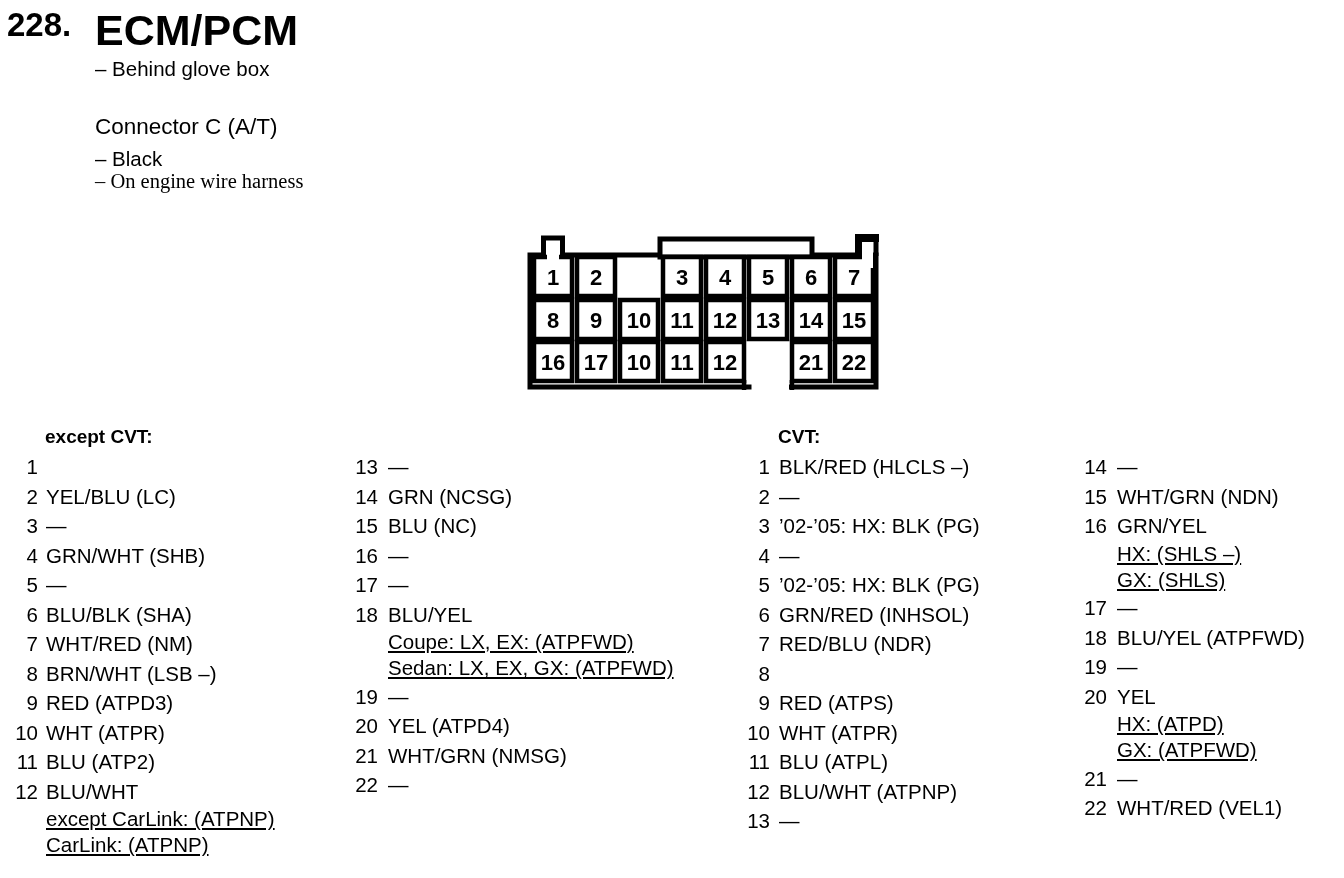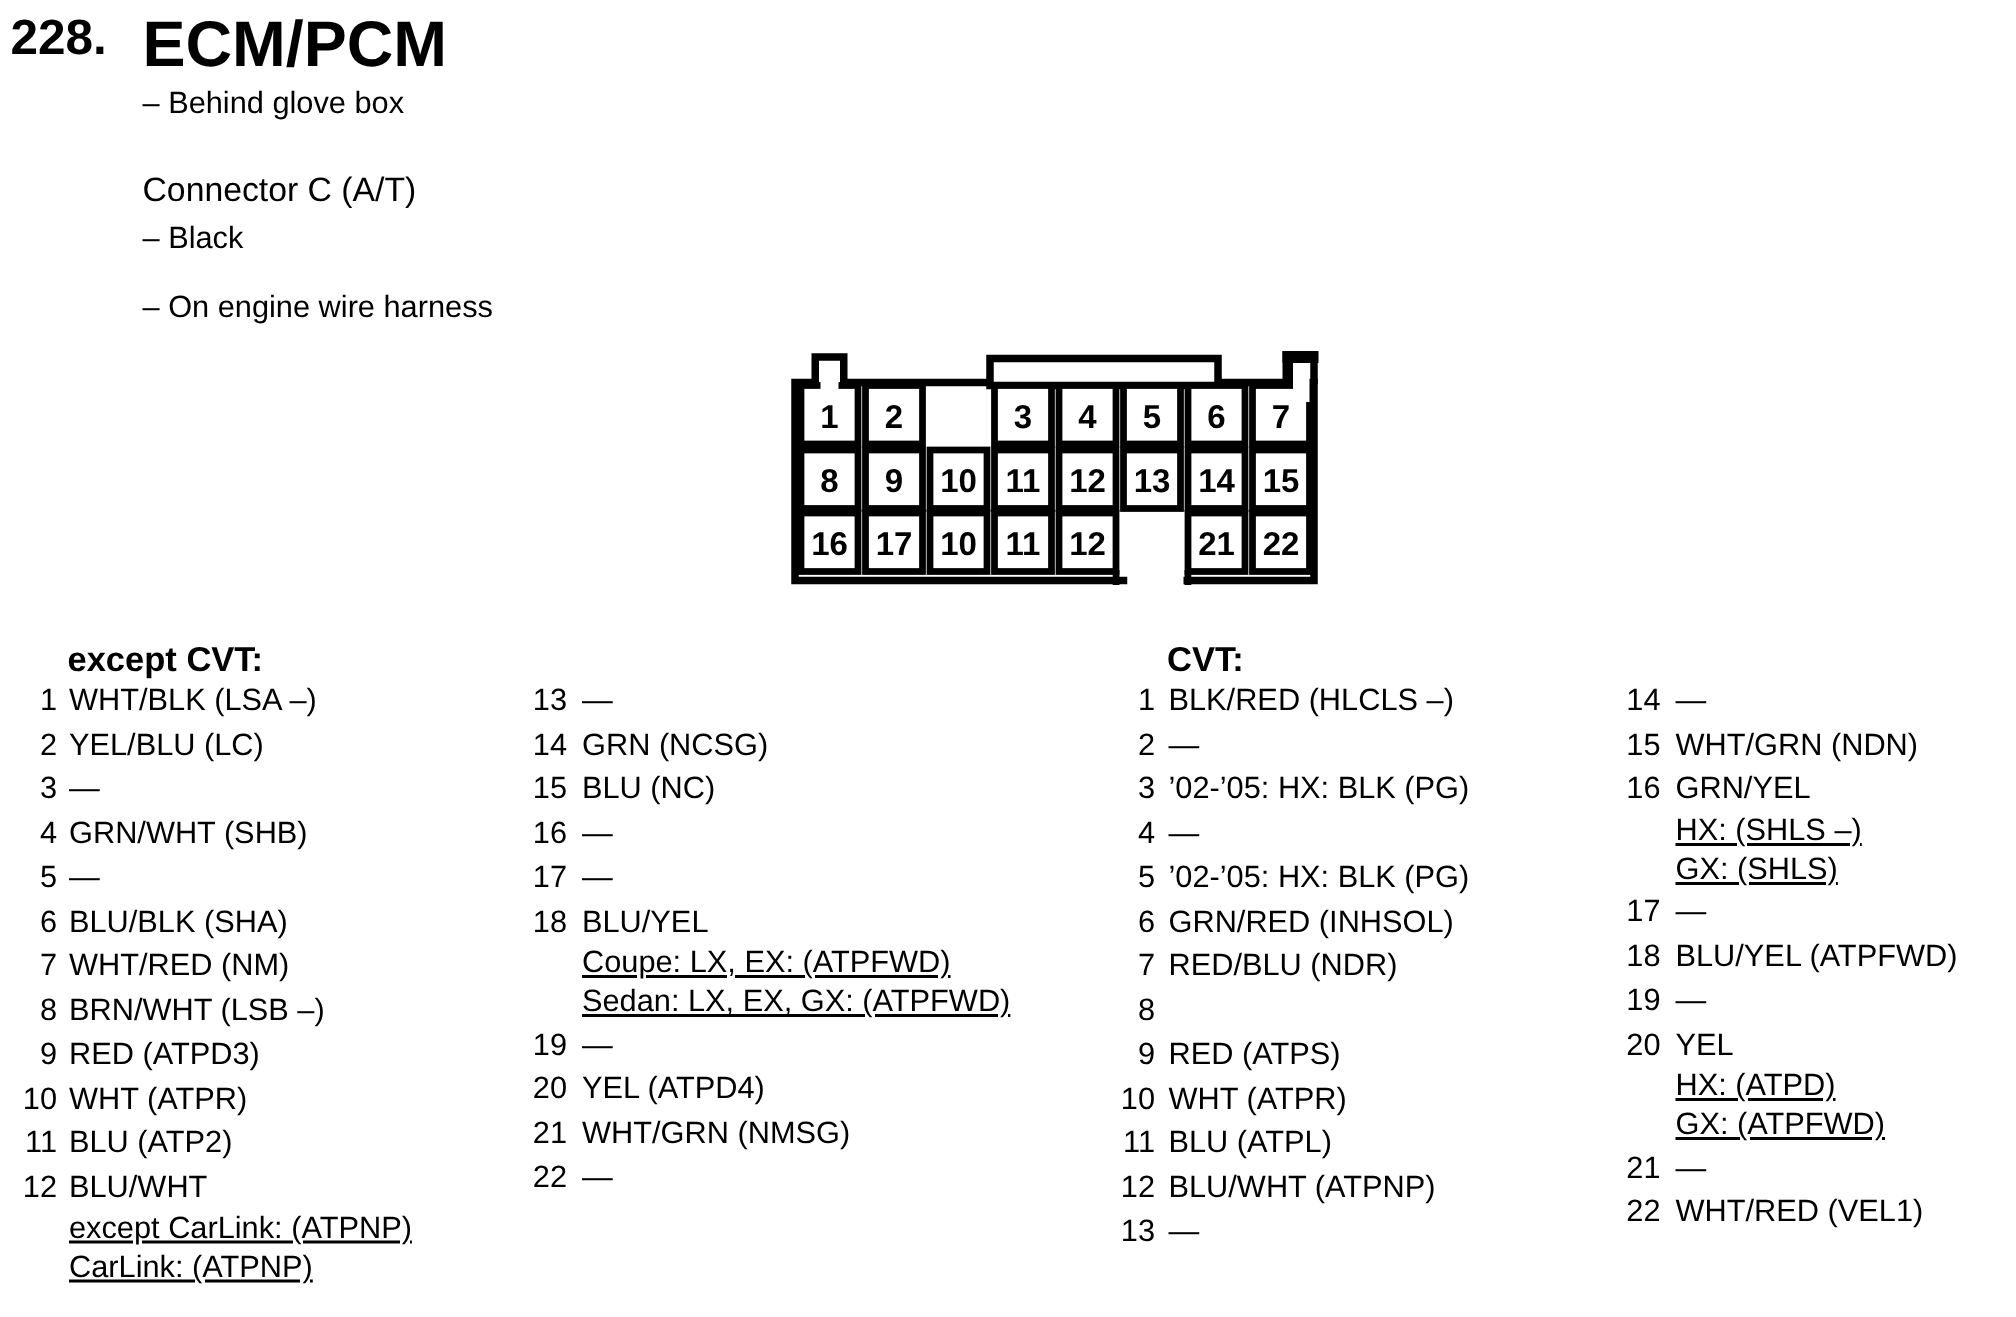--- a/index.html
+++ b/index.html
@@ -4,22 +4,22 @@
 <style>
   html,body{margin:0;padding:0;}
   body{width:1344px;height:878px;background:#fff;color:#000;
        font-family:"Liberation Sans",sans-serif;position:relative;overflow:hidden;}
   .abs{position:absolute;}
   .t-num{left:7px;top:6px;font-size:33px;font-weight:bold;}
   .t-name{left:95px;top:6px;font-size:43px;font-weight:bold;}
   .subtitle{left:95px;top:57px;font-size:20.5px;}
   .c-head{left:95px;top:114px;font-size:22.5px;font-weight:normal;}
   .c-note1{left:95px;top:147px;font-size:20.5px;}
-  .c-note2{left:95px;top:193px;font-size:20.5px;}
-  .list-head{top:426px;font-size:23px;font-weight:bold;}
+  .c-note2{left:95px;top:170px;font-size:20.5px;font-family:Liberation Serif, serif;}
+  .list-head{top:426px;font-size:19px;font-weight:bold;}
   #exh{left:45px;} #cvh{left:778px;}
   .pins{top:452px;font-size:20.5px;}
   #colA{left:10px;} #colB{left:352px;} #colC{left:743px;} #colD{left:1081px;}
   .pin-main{display:flex;line-height:29.5px;white-space:nowrap;}
   .pin-num{flex:none;text-align:right;width:28px;margin-right:8px;}
   #colB .pin-num,#colD .pin-num{width:26px;margin-right:10px;}
   #colC .pin-num{width:27px;margin-right:9px;}
   .pin-sub{line-height:26.3px;white-space:nowrap;margin-left:36px;text-decoration:underline;}
   #conn{left:518px;top:226px;}
   #conn text{font-family:"Liberation Sans",sans-serif;font-weight:bold;font-size:22px;text-anchor:middle;}
@@ -100,21 +100,20 @@
   <text x="854" y="370">22</text>
 </svg>
 
 <div id="exh" class="abs list-head">except CVT:</div>
 <div id="cvh" class="abs list-head">CVT:</div>
 
 <div id="colA" class="abs pins">
   <div class="pin-item">
       <div class="pin-main">
         <span class="pin-num">1</span>
-        <span class="pin-label">WHT/BLK (LSA –)</span>
       </div>
     </div>
   <div class="pin-item">
       <div class="pin-main">
         <span class="pin-num">2</span>
         <span class="pin-label">YEL/BLU (LC)</span>
       </div>
     </div>
   <div class="pin-item">
       <div class="pin-main">

